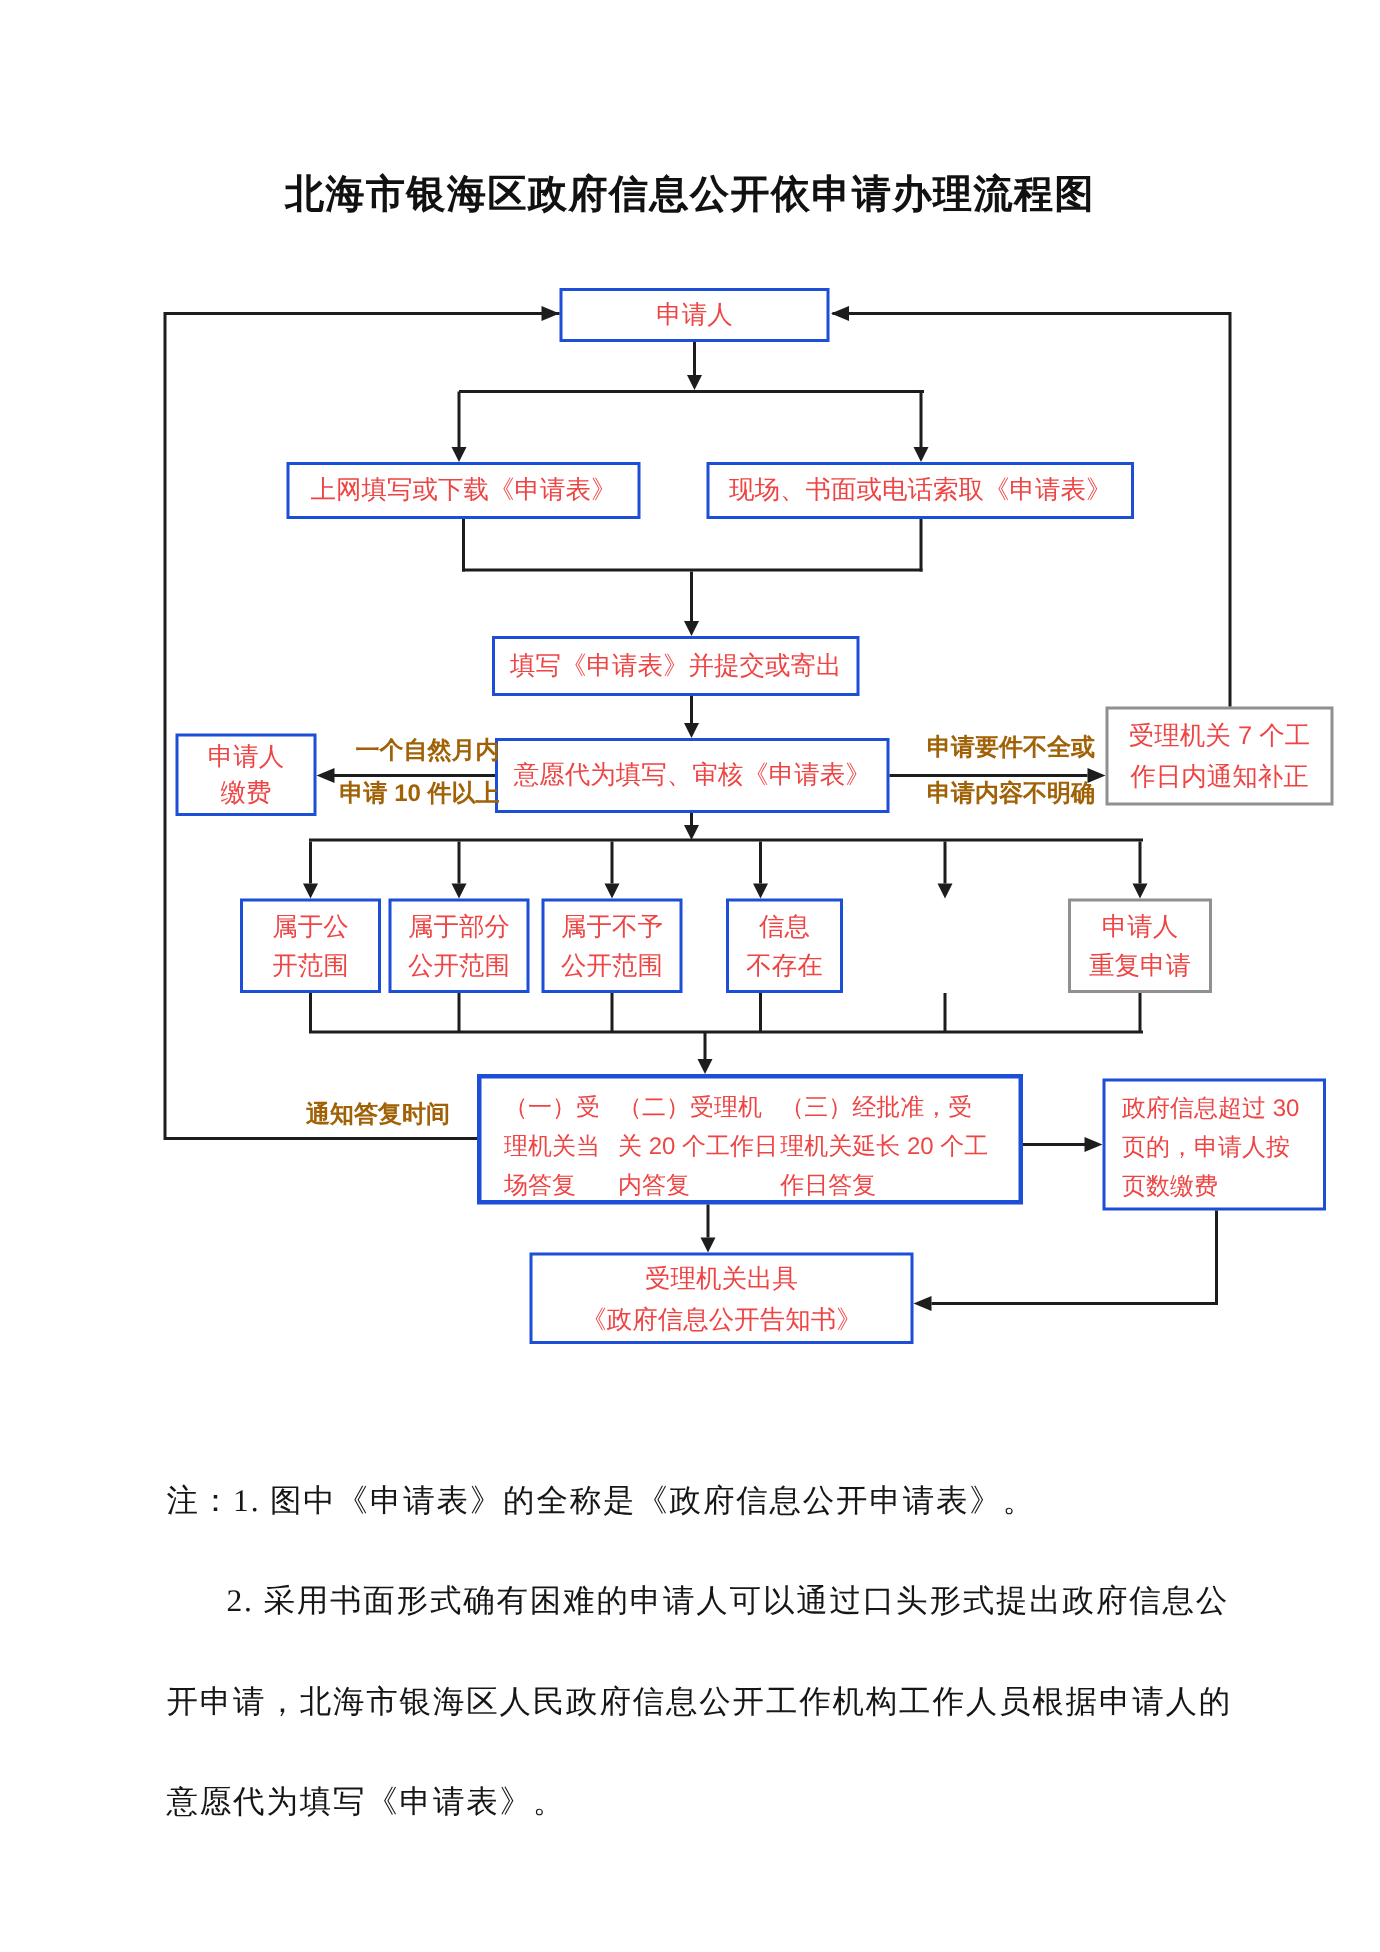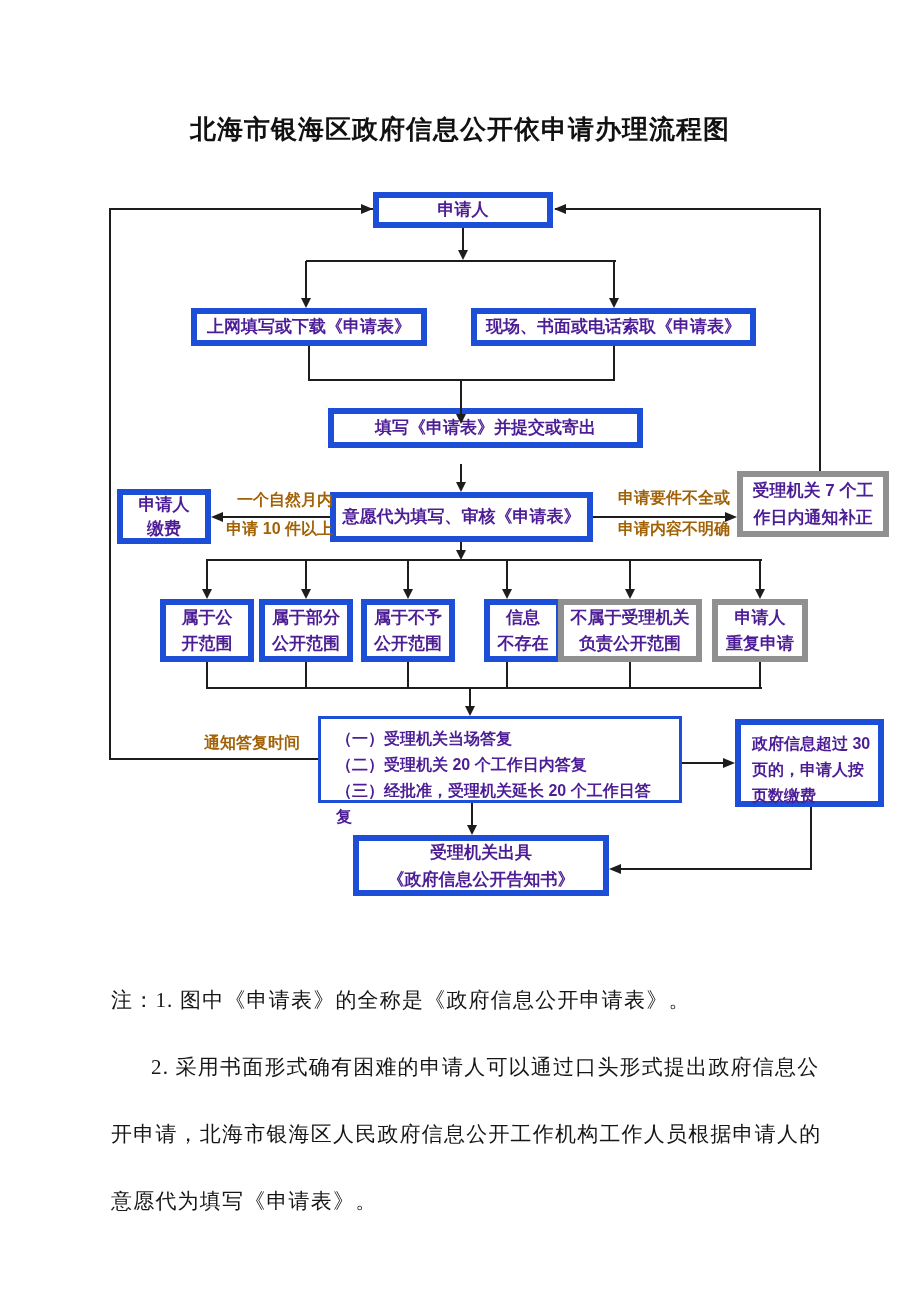--- a/index.html
+++ b/index.html
@@ -1,69 +1,67 @@
 <!DOCTYPE html>
 <html><head>
 <meta charset="utf-8">
 <style>
   html,body{margin:0;padding:0;background:#ffffff;}
   .canvas{position:relative;width:920px;height:1301px;background:#ffffff;overflow:hidden;
           font-family:"Liberation Sans",sans-serif;}
   .title{position:absolute;left:0;top:112px;width:920px;text-align:center;
          font-size:26px;font-weight:bold;letter-spacing:1px;color:#111;}
-  .node{position:absolute;box-sizing:border-box;border:6px solid #1d4ed8;background:#fff;
+  .node{position:absolute;box-sizing:border-box;border:2px solid #1d4ed8;background:#fff;
         display:flex;align-items:center;justify-content:center;text-align:center;
-        font-weight:bold;white-space:pre-line;color:#4c1d95;line-height:26px;}
+        font-weight:normal;white-space:pre-line;color:#ef4444;line-height:26px;}
   .light{border-color:#909090;}
   .hline{position:absolute;height:2px;background:#1d1d1d;}
   .vline{position:absolute;width:2px;background:#1d1d1d;}
   .arr{position:absolute;width:0;height:0;}
   .arr.down{border-left:5px solid transparent;border-right:5px solid transparent;border-top:10px solid #1d1d1d;}
   .arr.right{border-top:5px solid transparent;border-bottom:5px solid transparent;border-left:12px solid #1d1d1d;}
   .arr.left{border-top:5px solid transparent;border-bottom:5px solid transparent;border-right:12px solid #1d1d1d;}
   .lbl{position:absolute;font-weight:bold;text-align:right;white-space:pre-line;color:#a16207;font-size:16px;}
   .reply{align-items:flex-start;justify-content:flex-start;text-align:left;
          border-width:3px;padding:7px 16px 0 15px;font-size:16px;line-height:26px;
-         flex-direction:column;display:flex;}
+         flex-direction:row;display:flex;}
   .note{position:absolute;font-family:"Liberation Serif",serif;font-size:21px;
         letter-spacing:1.2px;color:#161616;white-space:nowrap;}
 </style>
 </head>
 <body>
 
 <div class="canvas">
 
   <div class="title">北海市银海区政府信息公开依申请办理流程图</div>
 
   <div class="node" style="left:373px;top:192px;width:180px;height:36px;font-size:17px;">申请人</div>
 
   <div class="node" style="left:191px;top:308px;width:236px;height:38px;font-size:17px;">上网填写或下载《申请表》</div>
 
   <div class="node" style="left:471px;top:308px;width:285px;height:38px;font-size:17px;">现场、书面或电话索取《申请表》</div>
 
-  <div class="node" style="left:328px;top:408px;width:315px;height:40px;font-size:17px;">填写《申请表》并提交或寄出</div>
+  <div class="node" style="left:328px;top:424px;width:245px;height:40px;font-size:17px;">填写《申请表》并提交或寄出</div>
 
   <div class="node" style="left:330px;top:492px;width:263px;height:50px;font-size:17px;">意愿代为填写、审核《申请表》</div>
 
   <div class="node" style="left:117px;top:489px;width:94px;height:55px;font-size:17px;line-height:24px;">申请人
 缴费</div>
 
   <div class="node light" style="left:737px;top:471px;width:152px;height:66px;font-size:17px;line-height:27px;">受理机关 7 个工
 作日内通知补正</div>
 
   <div class="node" style="left:160px;top:599px;width:94px;height:63px;font-size:17px;">属于公
 开范围</div>
   <div class="node" style="left:259px;top:599px;width:94px;height:63px;font-size:17px;">属于部分
 公开范围</div>
   <div class="node" style="left:361px;top:599px;width:94px;height:63px;font-size:17px;">属于不予
 公开范围</div>
   <div class="node" style="left:484px;top:599px;width:78px;height:63px;font-size:17px;">信息
 不存在</div>
-  <div class="node light" style="left:558px;top:599px;width:144px;height:63px;font-size:17px;">不属于受理机关
-负责公开范围</div>
   <div class="node light" style="left:712px;top:599px;width:96px;height:63px;font-size:17px;">申请人
 重复申请</div>
 
   <div class="node reply" style="left:318px;top:716px;width:364px;height:87px;">
     <div>（一）受理机关当场答复</div>
     <div>（二）受理机关 20 个工作日内答复</div>
     <div>（三）经批准，受理机关延长 20 个工作日答复</div>
   </div>
 
   <div class="node" style="left:735px;top:719px;width:149px;height:88px;font-size:16px;line-height:26px;justify-content:flex-start;text-align:left;padding:6px 2px 0 11px;align-items:flex-start;">政府信息超过 30

